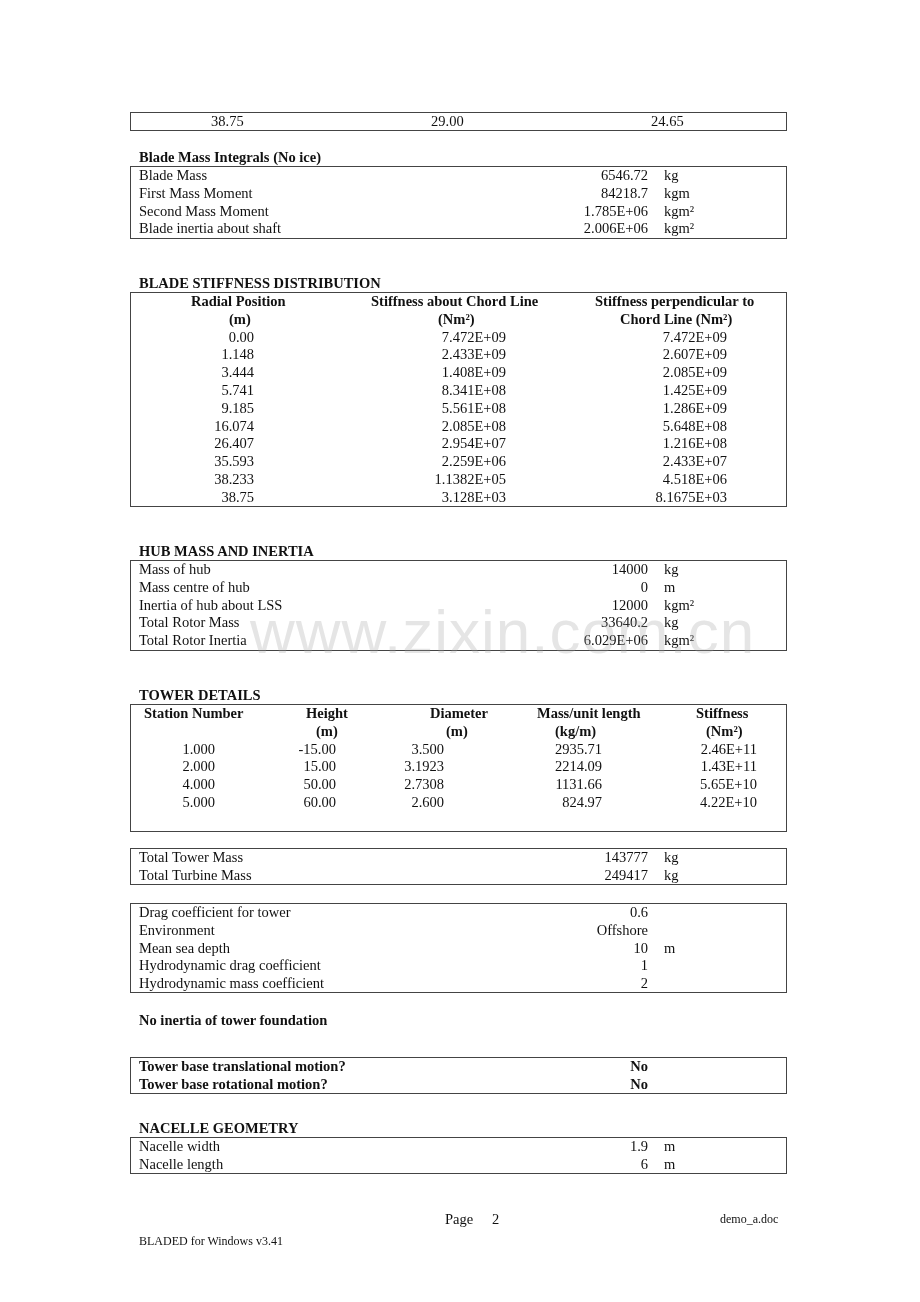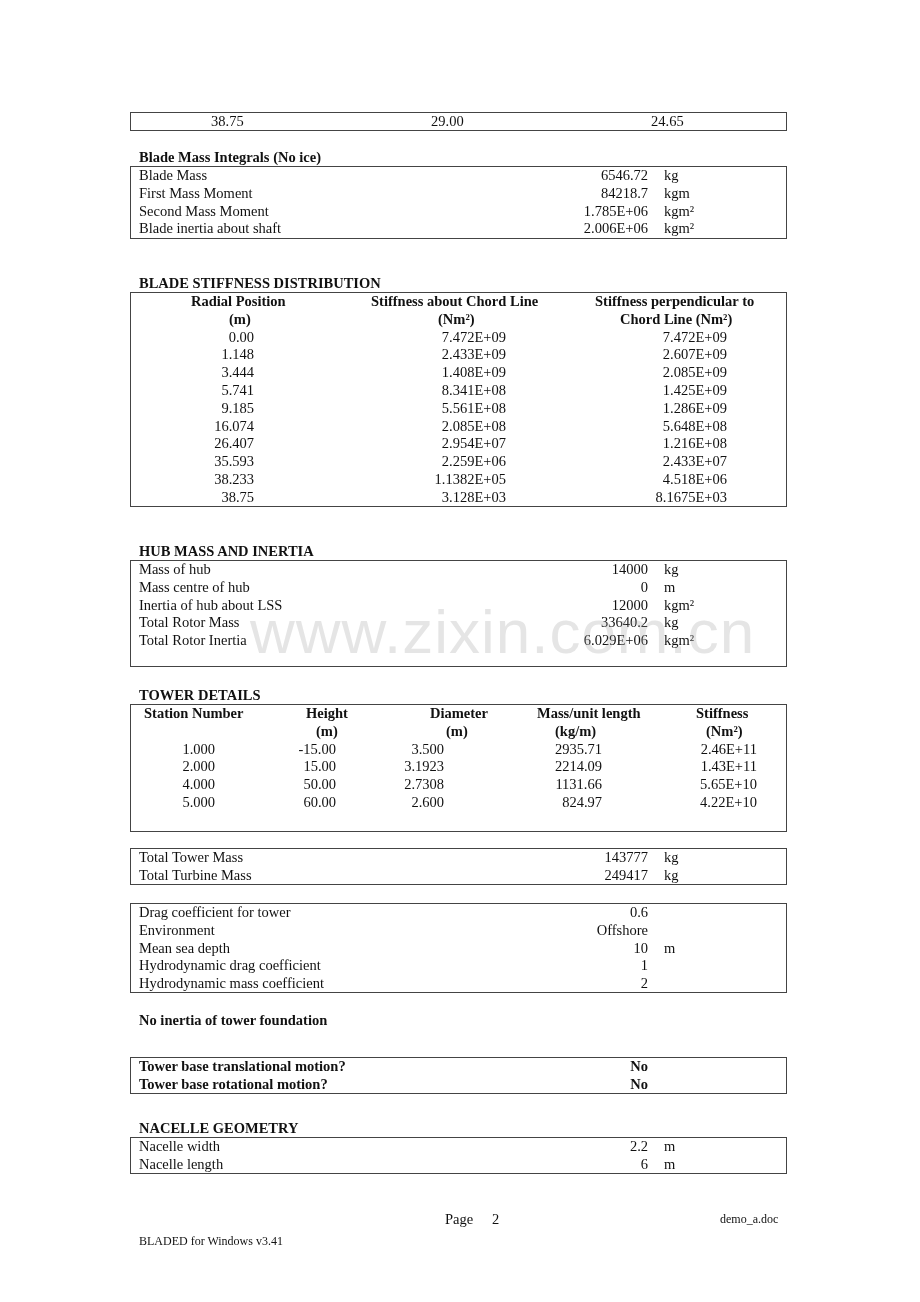--- a/index.html
+++ b/index.html
@@ -121,21 +121,21 @@
       </div>
       <div class="grid-row">
         <span class="cell" style="right:532px">38.75</span>
         <span class="cell" style="right:280px">3.128E+03</span>
         <span class="cell" style="right:59px">8.1675E+03</span>
       </div>
     </div>
 </div>
 
 <div class="heading" style="top:543px;">HUB MASS AND INERTIA</div>
-<div class="box" style="top:560px;height:107px;" id="hub-box">
+<div class="box" style="top:560px;height:91px;" id="hub-box">
     <div class="row">
       <span class="lbl">Mass of hub</span>
       <span class="val">14000</span>
       <span class="unit">kg</span>
     </div>
     <div class="row">
       <span class="lbl">Mass centre of hub</span>
       <span class="val">0</span>
       <span class="unit">m</span>
     </div>
@@ -257,21 +257,21 @@
       <span class="lbl">Tower base rotational motion?</span>
       <span class="val">No</span>
       <span class="unit"></span>
     </div>
   </div>
 
 <div class="heading" style="top:1120px;">NACELLE GEOMETRY</div>
 <div class="box" style="top:1137px;height:37px;" id="nac-box">
     <div class="row">
       <span class="lbl">Nacelle width</span>
-      <span class="val">2.2</span>
+      <span class="val">1.9</span>
       <span class="unit">m</span>
     </div>
     <div class="row">
       <span class="lbl">Nacelle length</span>
       <span class="val">6</span>
       <span class="unit">m</span>
     </div>
   </div>
 
 <div class="footer" style="left:139px;margin-top:22px;">BLADED for Windows v3.41</div>

